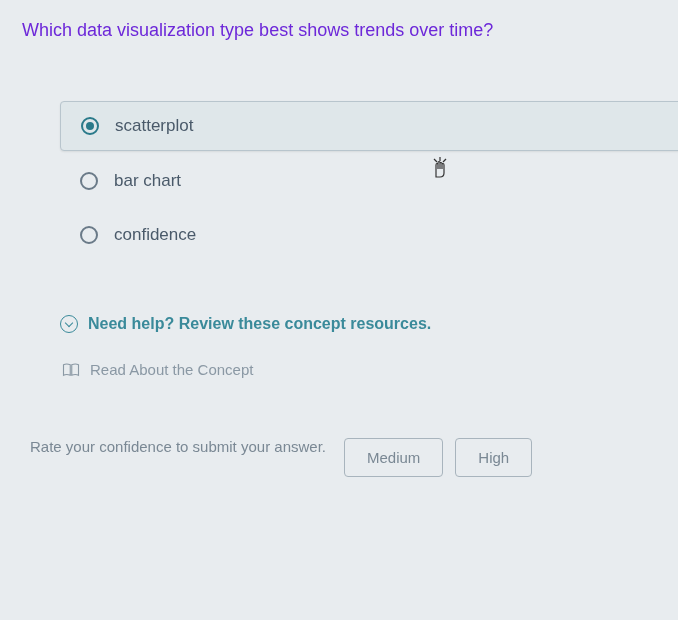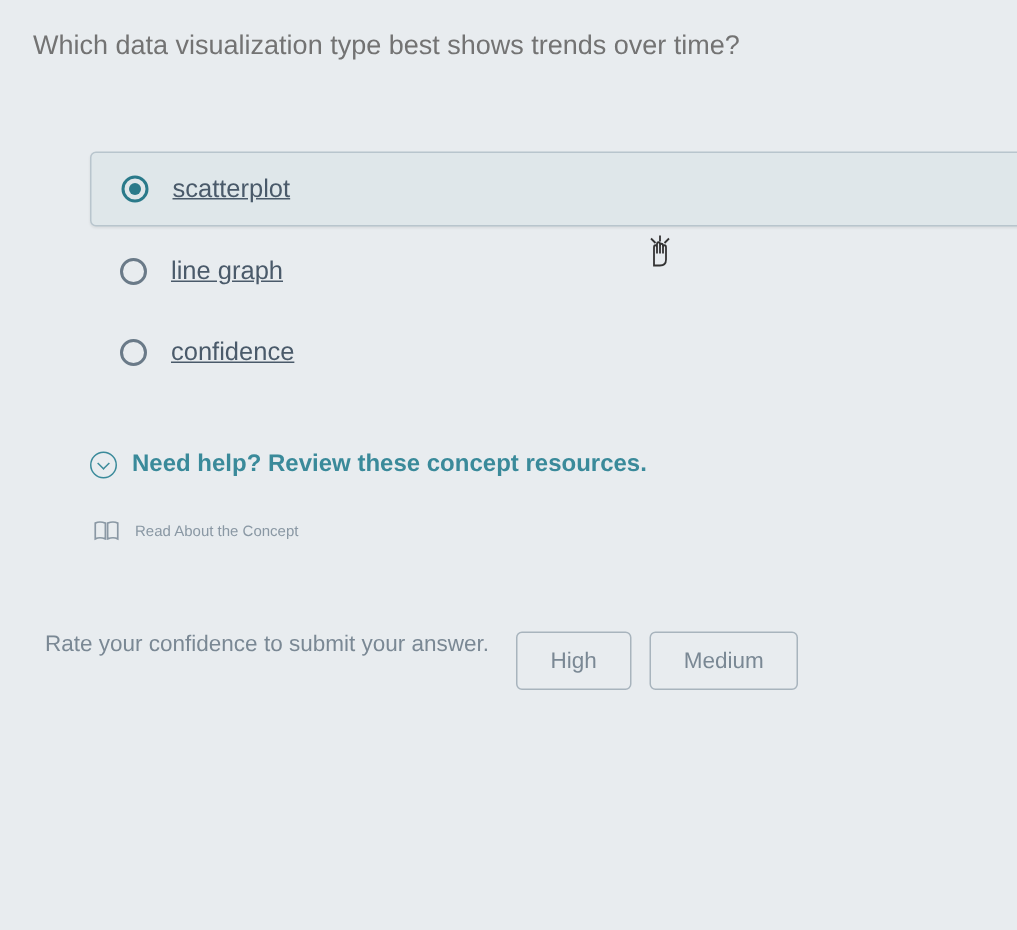--- a/index.html
+++ b/index.html
@@ -11,27 +11,26 @@
       font-family: -apple-system, BlinkMacSystemFont, "Segoe UI", Helvetica, Arial, sans-serif;
       background: #e8ecef;
       width: 678px;
       height: 620px;
       color: #4a5a6a;
       padding: 20px 0 0 20px;
       overflow: hidden;
     }
     .question {
       font-size: 18px;
-      color: #737373;
+      color: #6d28d9;
       margin-bottom: 60px;
       padding-left: 2px;
     }
     .options {
       padding-left: 40px;
-      text-decoration: underline;
     }
     .option {
       display: flex;
       align-items: center;
       padding: 14px 20px;
       margin-bottom: 6px;
       cursor: pointer;
       border-radius: 4px;
     }
     .option.selected {
@@ -62,21 +61,21 @@
       display: none;
     }
     .option.selected .radio-dot {
       display: block;
     }
     .option-label {
       font-size: 17px;
       color: #4a5a6a;
     }
     .help-section {
-      margin-top: 42px;
+      margin-top: 56px;
       padding-left: 40px;
     }
     .help-header {
       display: flex;
       align-items: center;
       color: #3a8a9a;
       font-weight: 600;
       font-size: 16px;
       cursor: pointer;
       margin-bottom: 28px;
@@ -96,21 +95,21 @@
       height: 6px;
       border-right: 1.5px solid #3a8a9a;
       border-bottom: 1.5px solid #3a8a9a;
       transform: rotate(45deg);
       margin-top: -2px;
     }
     .resource-link {
       display: flex;
       align-items: center;
       color: #8a98a4;
-      font-size: 10px;
+      font-size: 15px;
       cursor: pointer;
       padding-left: 2px;
     }
     .book-icon {
       width: 18px;
       height: 14px;
       margin-right: 10px;
     }
     .confidence-section {
       margin-top: 60px;
@@ -150,21 +149,21 @@
 
 <div class="options">
   <div class="option selected">
     <span class="radio">
         <span class="radio-dot"></span>
       </span>
     <span class="option-label">scatterplot</span>
   </div>
   <div class="option">
     <span class="radio"></span>
-    <span class="option-label">line graph</span>
+    <span class="option-label">bar chart</span>
   </div>
   <div class="option">
     <span class="radio"></span>
     <span class="option-label">confidence</span>
   </div>
 </div>
 
 <div class="help-section">
   <div class="help-header">
     <span class="chevron-circle">
@@ -175,22 +174,22 @@
   <div class="resource-link">
     <svg class="book-icon" viewBox="0 0 24 18">
       <path d="M2 2 C2 2 6 0 11 2 L11 16 C6 14 2 16 2 16 Z M13 2 C18 0 22 2 22 2 L22 16 C22 16 18 14 13 16 Z" fill="none" stroke="#8a98a4" stroke-width="1.5"></path>
     </svg>
     <span>Read About the Concept</span>
   </div>
 </div>
 
 <div class="confidence-section">
   <span class="confidence-label">Rate your confidence to submit your answer.</span>
+  <button class="confidence-btn">Medium</button>
   <button class="confidence-btn">High</button>
-  <button class="confidence-btn">Medium</button>
 </div>
 
 <div class="cursor-pointer">
   <svg width="22" height="24" viewBox="0 0 22 24">
     <path d="M6 22 L6 10 C6 8 8 8 8 10 L8 14 L8 8 C8 6 10 6 10 8 L10 14 L10 9 C10 7 12 7 12 9 L12 14 L12 10 C12 8 14 8 14 10 L14 18 C14 21 12 22 10 22 Z" fill="none" stroke="#333" stroke-width="1.2"></path>
     <line x1="4" y1="4" x2="7" y2="7" stroke="#333" stroke-width="1.2"></line>
     <line x1="10" y1="2" x2="10" y2="6" stroke="#333" stroke-width="1.2"></line>
     <line x1="16" y1="4" x2="13" y2="7" stroke="#333" stroke-width="1.2"></line>
   </svg>
 </div>

